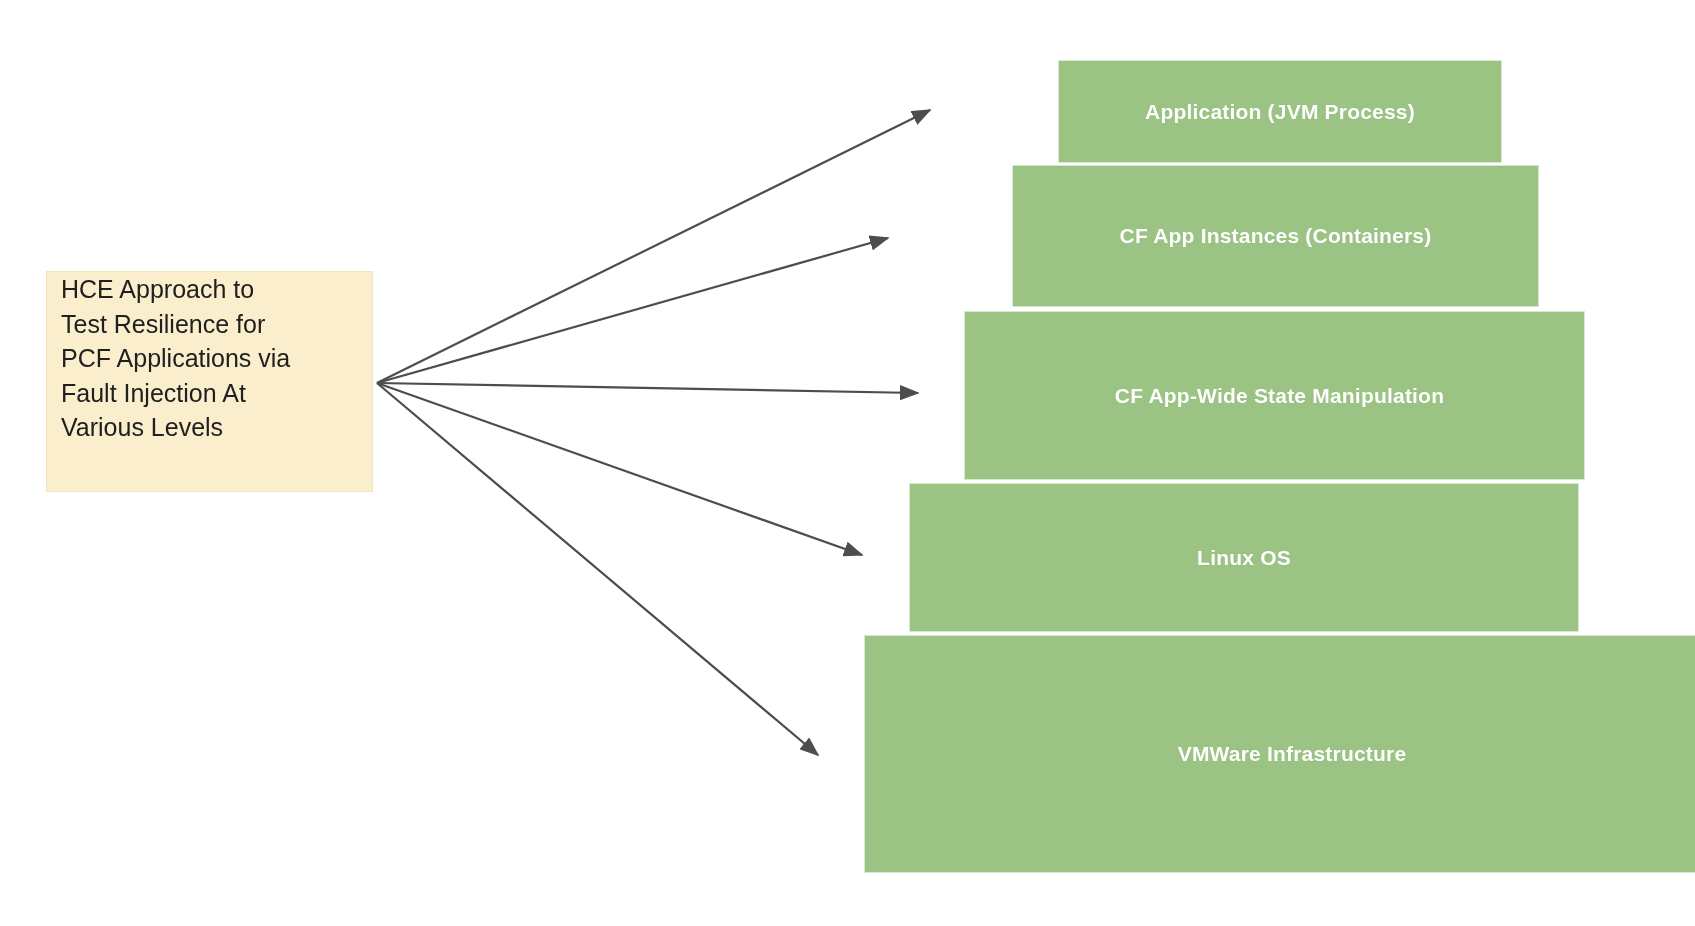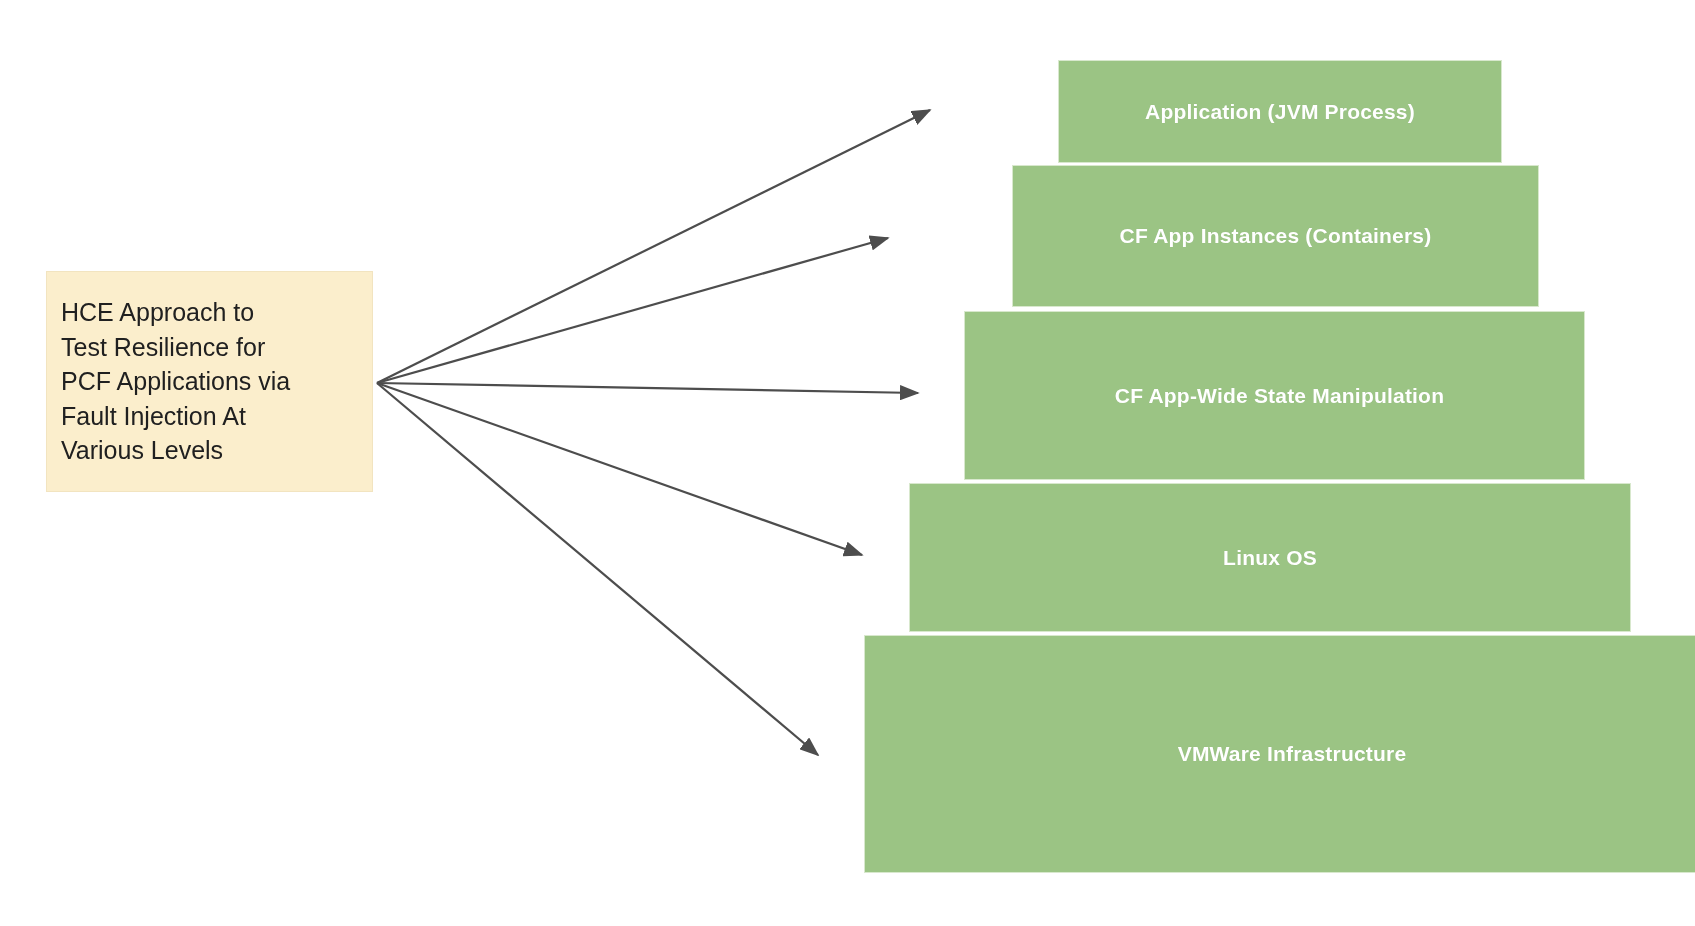--- a/index.html
+++ b/index.html
@@ -44,21 +44,20 @@
   #source-note {
     position: absolute;
     left: 46px;
     top: 271px;
     width: 327px;
     height: 221px;
     background: #fbeecc;
     border: 1px solid #f2e4c0;
     box-sizing: border-box;
     display: flex;
-    align-items: center;
     justify-content: flex-start;
     padding: 0 14px;
     color: #202020;
     font-size: 25px;
     line-height: 1.38;
     text-align: left;
   }
   #source-note .note-text {
     display: block;
     width: 100%;
@@ -96,21 +95,21 @@
   </div>
 
   <div class="stack-box" style="left:972px; top:165px; width:527px; height:142px;">
     <span>CF App Instances (Containers)</span>
   </div>
 
   <div class="stack-box" style="left:924px; top:311px; width:621px; height:169px;padding-left:10px;">
     <span>CF App-Wide State Manipulation</span>
   </div>
 
-  <div class="stack-box" style="left:869px; top:483px; width:722px; height:149px;">
+  <div class="stack-box" style="left:869px; top:483px; width:670px; height:149px;">
     <span>Linux OS</span>
   </div>
 
   <div class="stack-box" style="left:824px; top:635px; width:856px; height:238px;">
     <span>VMWare Infrastructure</span>
   </div>
 
 </div>
 
 </body></html>

